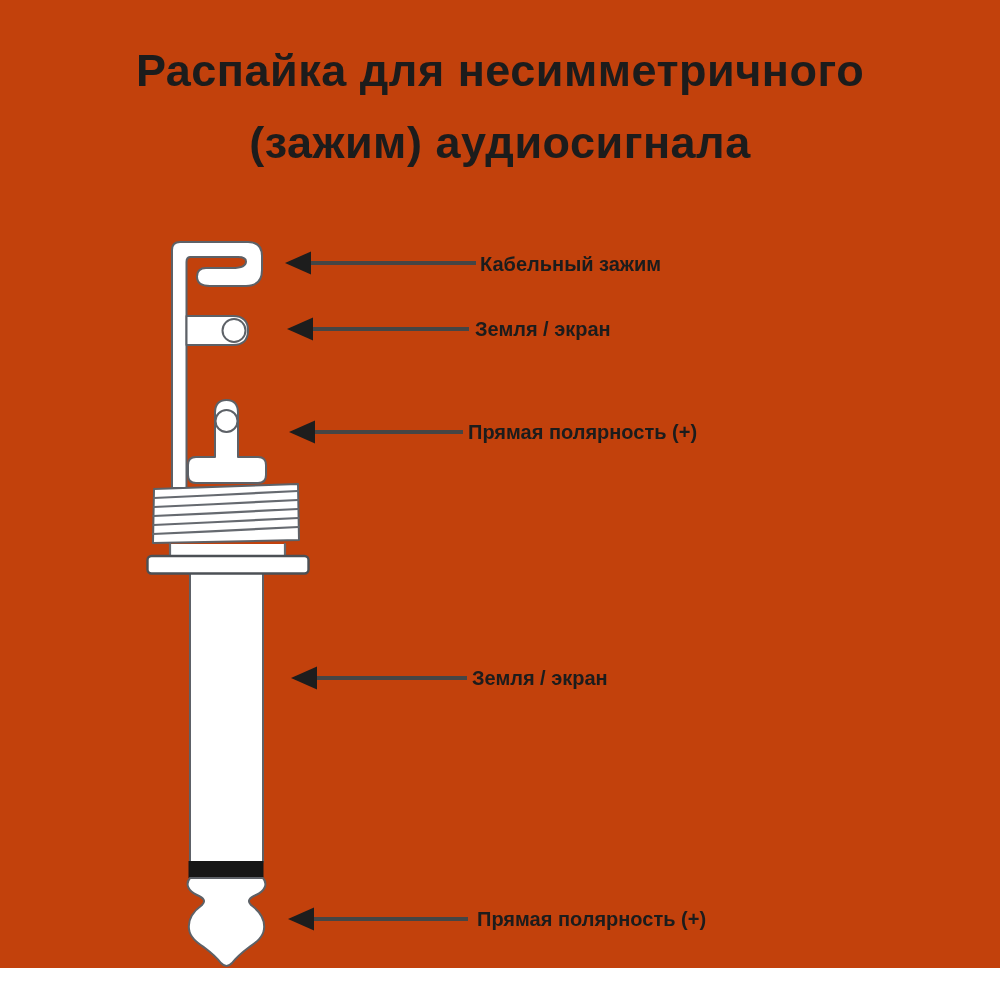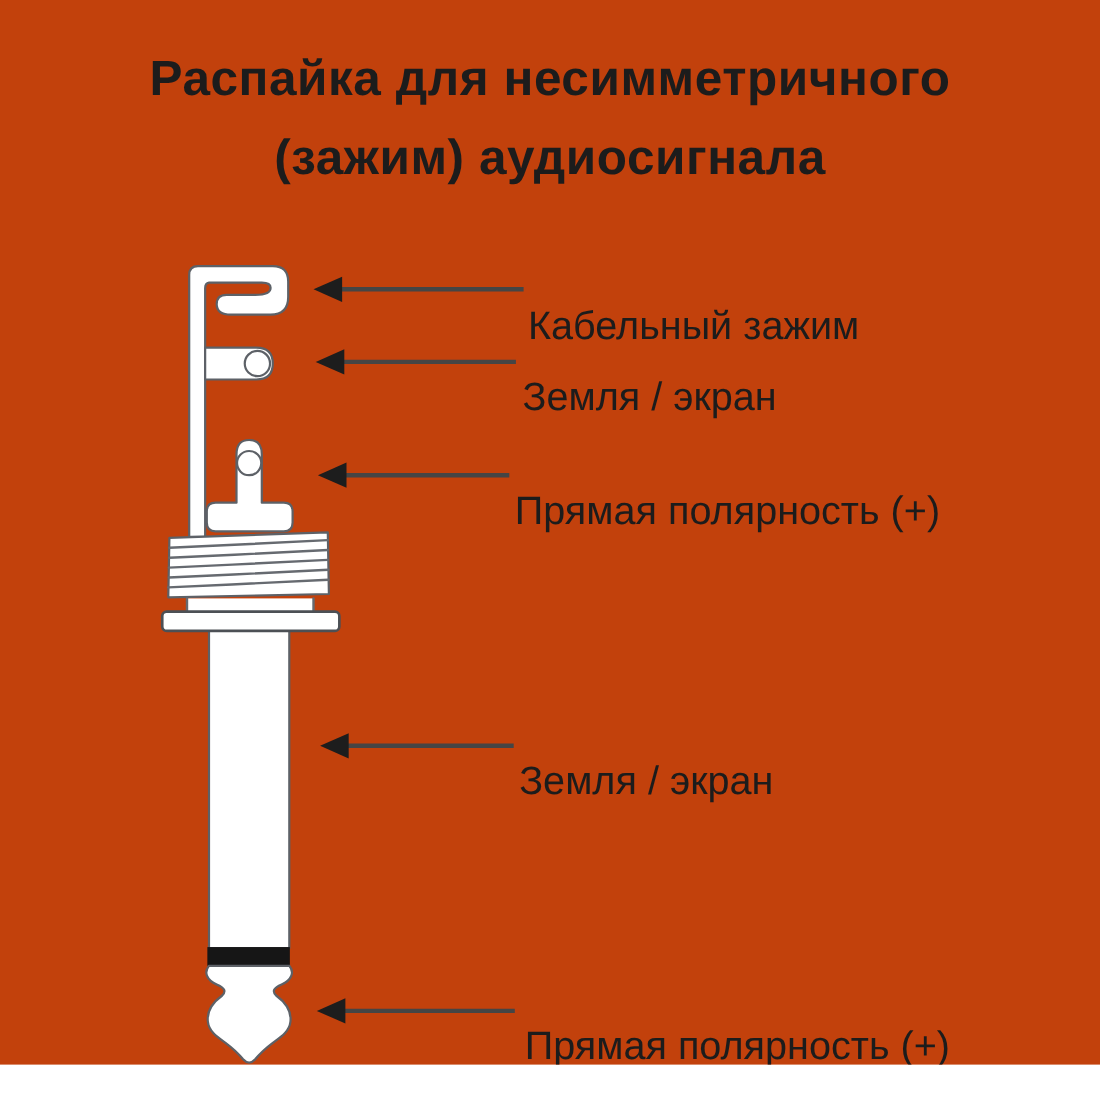--- a/index.html
+++ b/index.html
@@ -60,26 +60,25 @@
     stroke: #454545;
     stroke-width: 4;
     fill: none;
   }
   .arrow-head {
     fill: #1d1d1d;
     stroke: none;
   }
   .label {
     position: absolute;
-    font-size: 36px;
+    font-size: 20px;
     line-height: 30px;
-    font-weight: 400;
+    font-weight: 700;
     color: #1c1c1c;
     white-space: nowrap;
-    margin-top: 32px;
   }
 </style>
 </head>
 <body>
 
 <div class="canvas">
 
   <div class="title">
     <div>Распайка для несимметричного</div>
     <div>(зажим) аудиосигнала</div>

